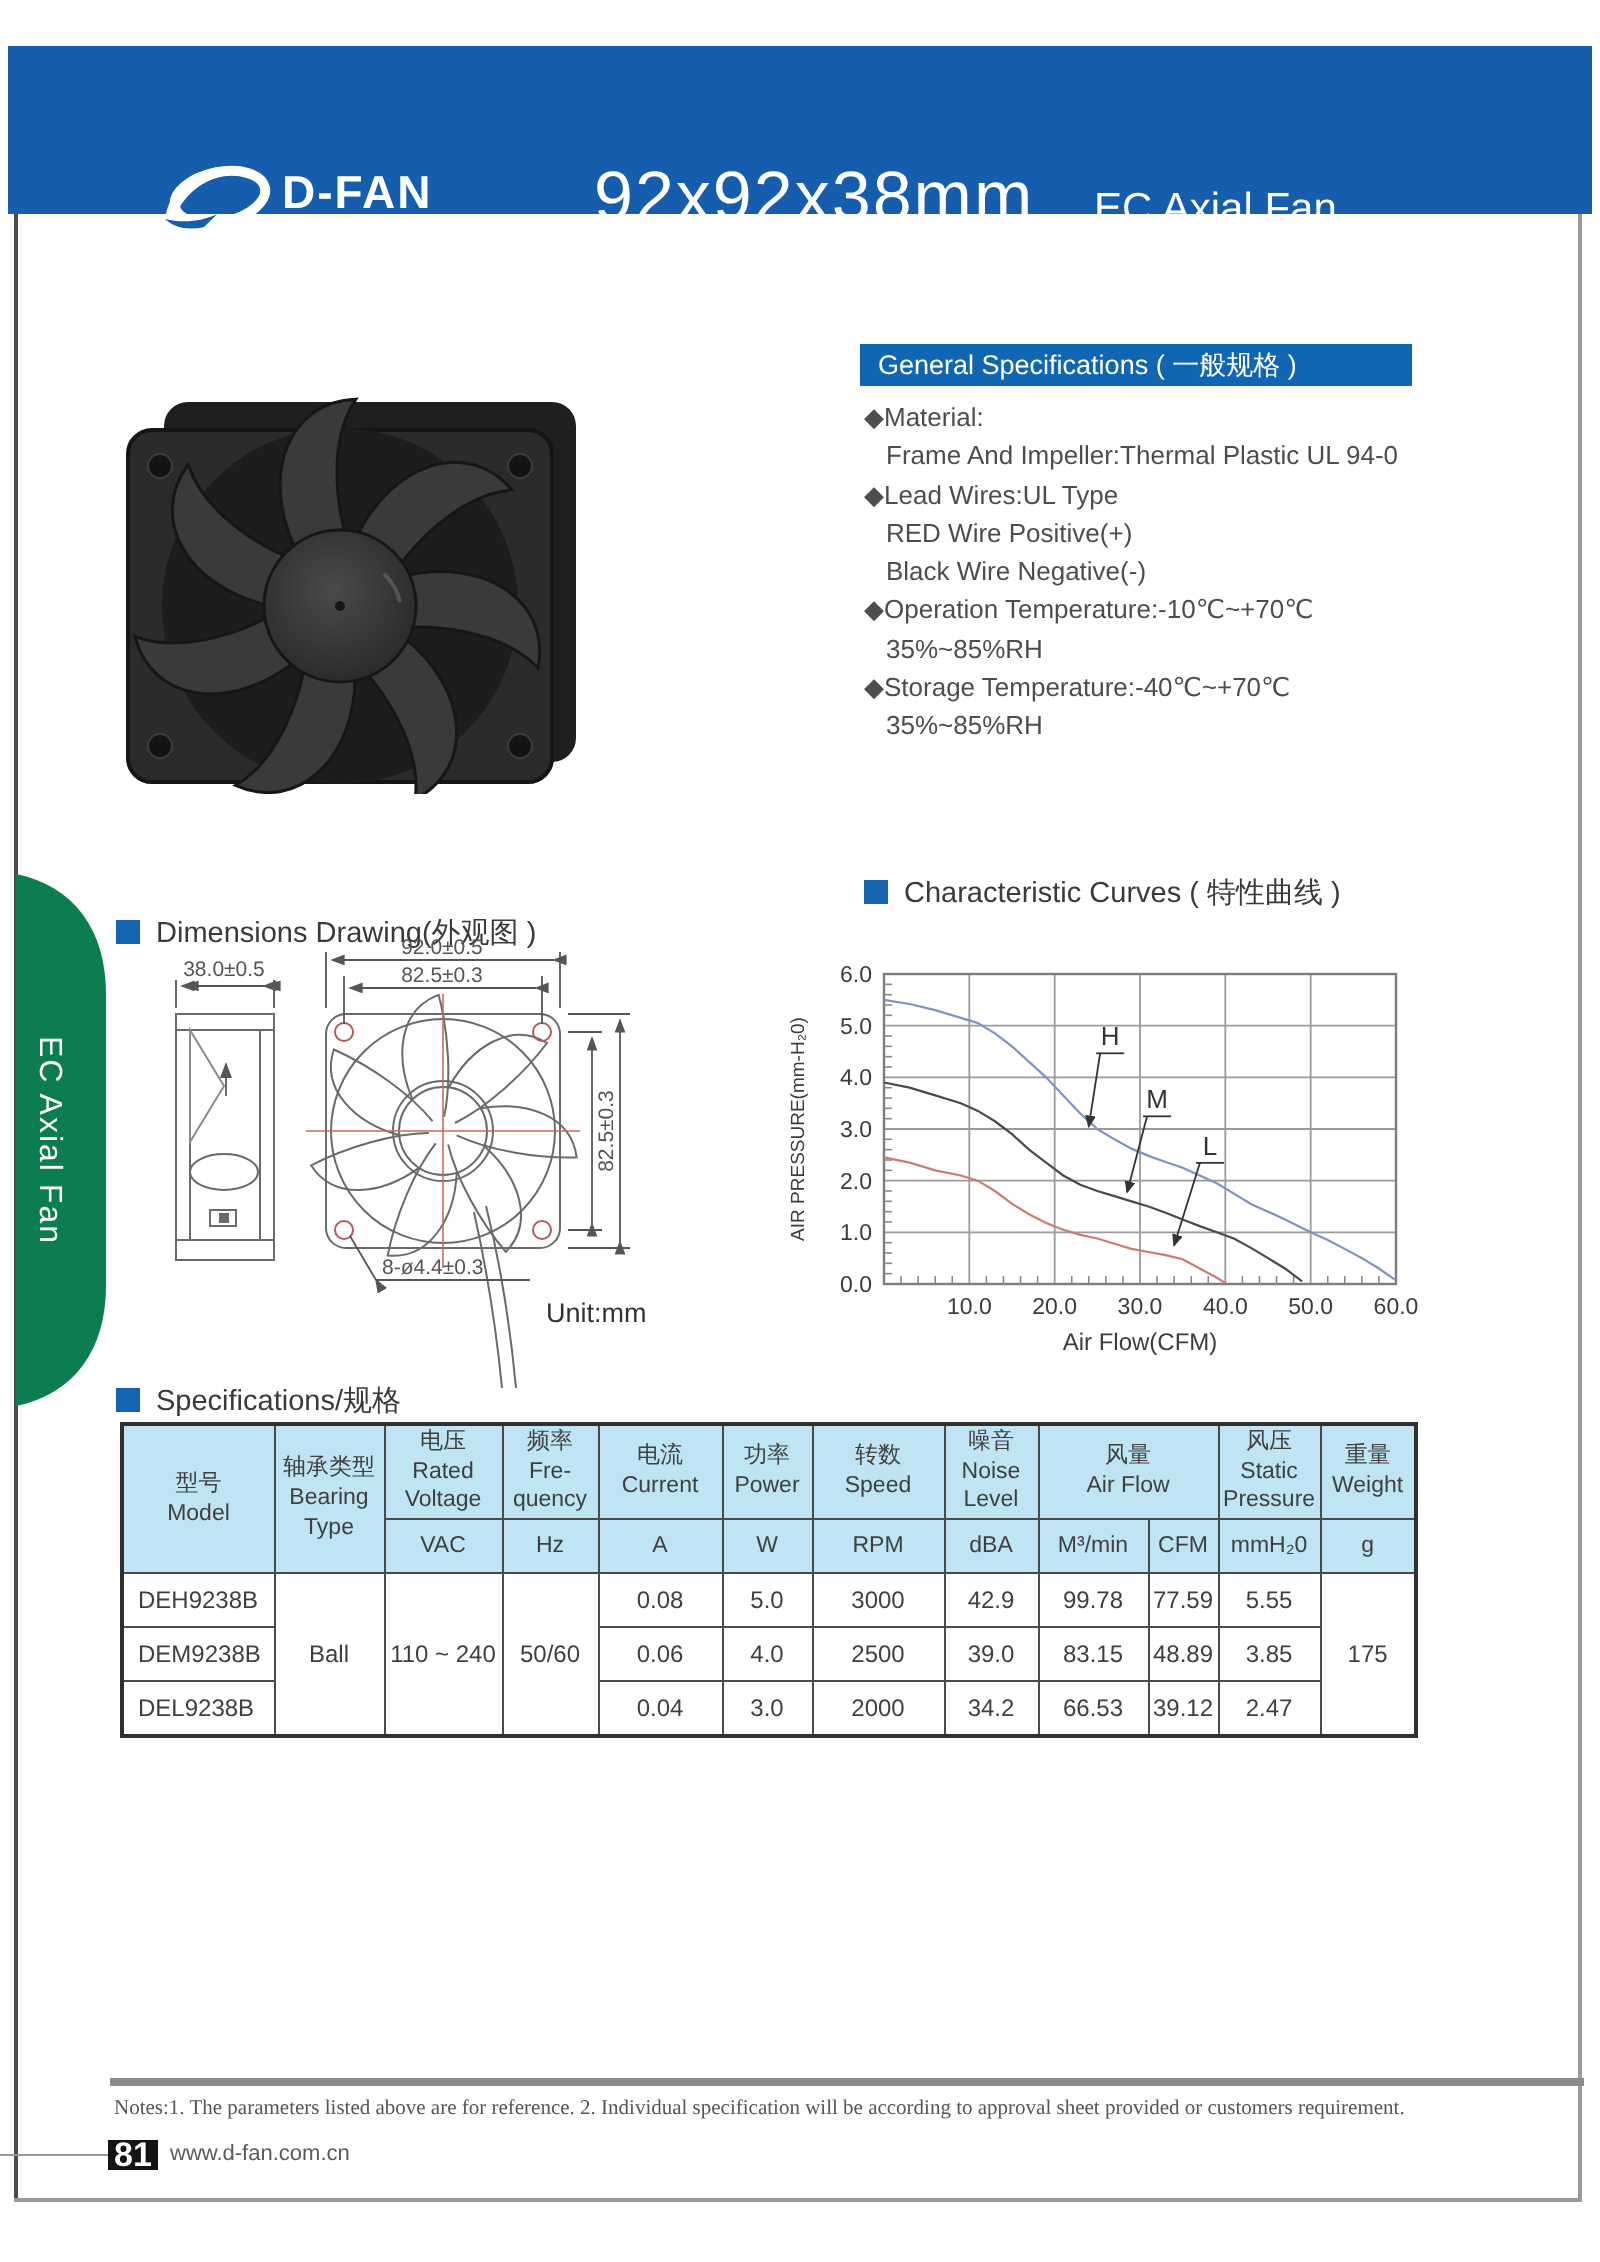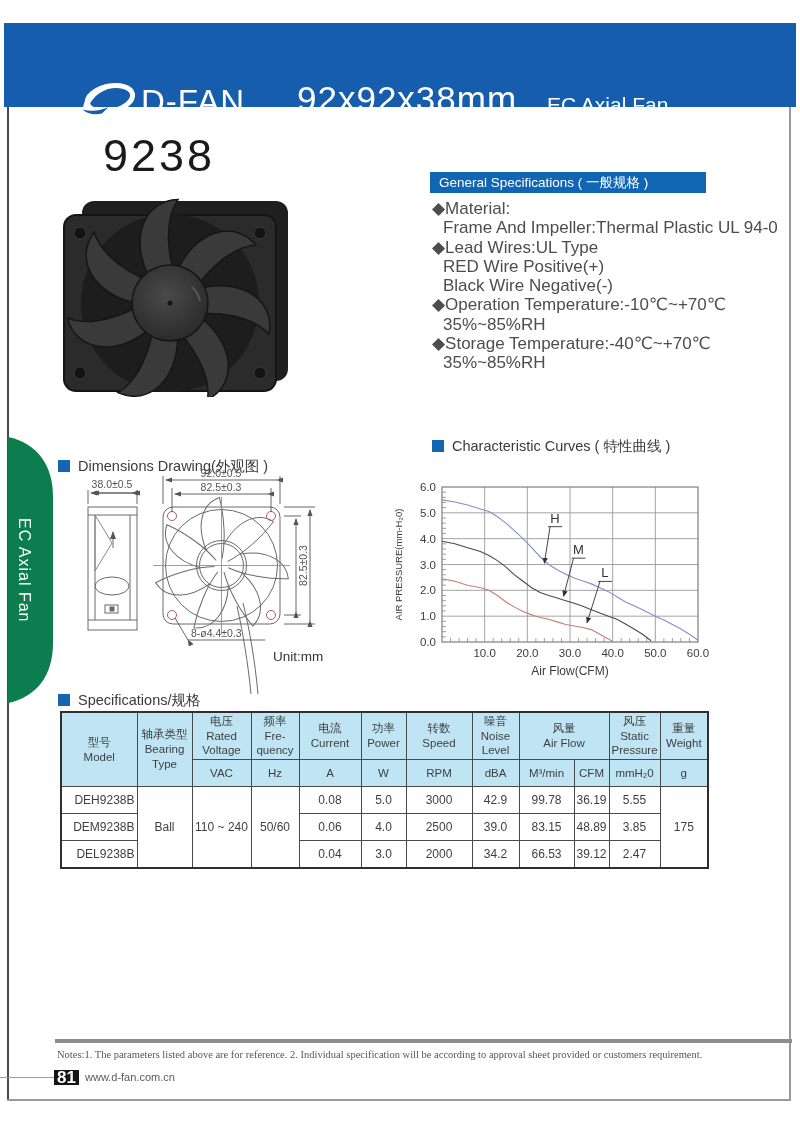--- a/index.html
+++ b/index.html
@@ -2,56 +2,56 @@
 <html><head>
 <meta charset="utf-8">
 <style>
   html,body{margin:0;padding:0;background:#fff;}
   .page{position:relative;width:800px;height:1131px;background:#ffffff;overflow:hidden;
         font-family:"Liberation Sans","DejaVu Sans",sans-serif;color:#3c3c3c;}
   .abs{position:absolute;}
 
   
   .header-bar{position:absolute;left:4px;top:23px;width:792px;height:84px;background:#165dad;}
-  .brand{position:absolute;left:137px;top:60px;font-size:33px;font-weight:normal;color:#fff;letter-spacing:1px;}
+  .brand{position:absolute;left:137px;top:60px;font-size:23px;font-weight:bold;color:#fff;letter-spacing:1px;}
   .size-title{position:absolute;left:293px;top:56px;font-size:35px;color:#fff;letter-spacing:1px;}
   .type-title{position:absolute;left:543px;top:70px;font-size:21px;color:#fff;}
 
   
   .frame-left{position:absolute;left:7px;top:107px;width:2px;height:993px;background:#4a4a4a;}
   .frame-right{position:absolute;left:789px;top:107px;width:2px;height:993px;background:#9a9a9a;}
   .frame-bottom{position:absolute;left:7px;top:1099px;width:784px;height:2px;background:#9a9a9a;}
 
   
   .green-tab{position:absolute;left:0;top:435px;width:58px;height:270px;}
   .green-tab-label{position:absolute;left:15px;top:518px;color:#fff;font-size:16px;letter-spacing:1px;
         writing-mode:vertical-rl;text-orientation:mixed;}
 
   .model-number{position:absolute;left:103px;top:130px;font-size:45px;color:#1a1a1a;letter-spacing:3px;font-weight:400;}
 
   
   .gs-bar{position:absolute;left:430px;top:172px;width:276px;height:21px;background:#1166b3;color:#fff;
           font-size:13.5px;line-height:21px;padding-left:9px;box-sizing:border-box;}
-  .gs-list{position:absolute;left:432px;top:199px;width:330px;font-size:17px;color:#4d4d4d;}
+  .gs-list{position:absolute;left:432px;top:199px;width:330px;font-size:13px;color:#4d4d4d;}
   .gs-list div{height:19.3px;line-height:19.3px;white-space:nowrap;}
   .gs-list .ind{padding-left:11px;}
 
   
   .sec-h{position:absolute;font-size:14.5px;color:#3a3a3a;white-space:nowrap;}
   .sec-h .sq{display:inline-block;width:12px;height:12px;background:#1565b2;margin-right:8px;vertical-align:-1px;}
 
   
   .spec-table{position:absolute;left:60px;top:711px;border-collapse:collapse;table-layout:fixed;}
   .spec-table th,.spec-table td{border:1px solid #4a4a4a;text-align:center;color:#3f3f3f;padding:0 2px;}
   .spec-table{border:2px solid #2f2f2f;}
   .spec-table thead th{background:#bfe4f3;font-weight:normal;font-size:11.5px;line-height:1.3;white-space:pre-line;}
   .spec-table .hrow1 th{height:46px;}
   .spec-table .hrow2 th{height:26px;}
   .spec-table tbody td{height:26px;font-size:12px;background:#fff;}
-  .spec-table td.model-cell{text-align:right;padding-left:7px;}
+  .spec-table td.model-cell{text-align:left;padding-left:7px;}
 
   
   .notes-rule{position:absolute;left:55px;top:1039px;width:737px;height:4px;background:#8c8c8c;}
   .notes-text{position:absolute;left:57px;top:1049px;font-size:10.5px;color:#565656;white-space:nowrap;font-family:Liberation Serif, serif;}
   .page-rule{position:absolute;left:0;top:1077px;width:54px;height:1px;background:#999;}
   .page-badge{position:absolute;left:54px;top:1070px;width:25px;height:15px;background:#141414;color:#fff;
               font-size:17px;font-weight:bold;text-align:center;line-height:15px;}
   .site-text{position:absolute;left:85px;top:1071px;font-size:11px;color:#5a5a5a;}
 
   svg text{font-family:"Liberation Sans","DejaVu Sans",sans-serif;}
@@ -78,21 +78,20 @@
   <div class="frame-right"></div>
   <div class="frame-bottom"></div>
 
   <div class="green-tab">
     <svg width="58" height="270" viewBox="0 0 58 270">
       <path d="M8,2 C 37,8 53,30 53,62 L 53,208 C 53,240 37,262 8,268 Z" fill="#0b7d4e"></path>
     </svg>
   </div>
   <span class="green-tab-label">EC Axial Fan</span>
 
-  <div class="model-number">9238</div>
 
   <svg class="abs" style="left:58px;top:197px;" width="240" height="200" viewBox="0 0 240 200">
     <defs>
       <radialGradient id="hubg" cx="45%" cy="40%" r="70%">
         <stop offset="0%" stop-color="#4a4a4a"></stop>
           <stop offset="100%" stop-color="#262626"></stop>
       </radialGradient>
       <path id="bld" d="M 8,-34 C 26,-72 64,-84 86,-58 C 60,-56 34,-30 22,-8 Z" fill="#3a3a3a" stroke="#161616" stroke-width="1.5"></path>
     </defs>
     <rect x="24" y="4" width="206" height="180" rx="12" fill="#1f1f1f"></rect>
@@ -378,21 +377,21 @@
       <tr>
         <td class="model-cell">DEH9238B</td>
         <td rowspan="3">Ball</td>
         <td rowspan="3">110 ~ 240</td>
         <td rowspan="3">50/60</td>
         <td>0.08</td>
         <td>5.0</td>
         <td>3000</td>
         <td>42.9</td>
         <td>99.78</td>
-        <td>36.19</td>
+        <td>77.59</td>
         <td>5.55</td>
         <td rowspan="3">175</td>
       </tr>
       <tr>
         <td class="model-cell">DEM9238B</td>
         <td>0.06</td>
         <td>4.0</td>
         <td>2500</td>
         <td>39.0</td>
         <td>83.15</td>

